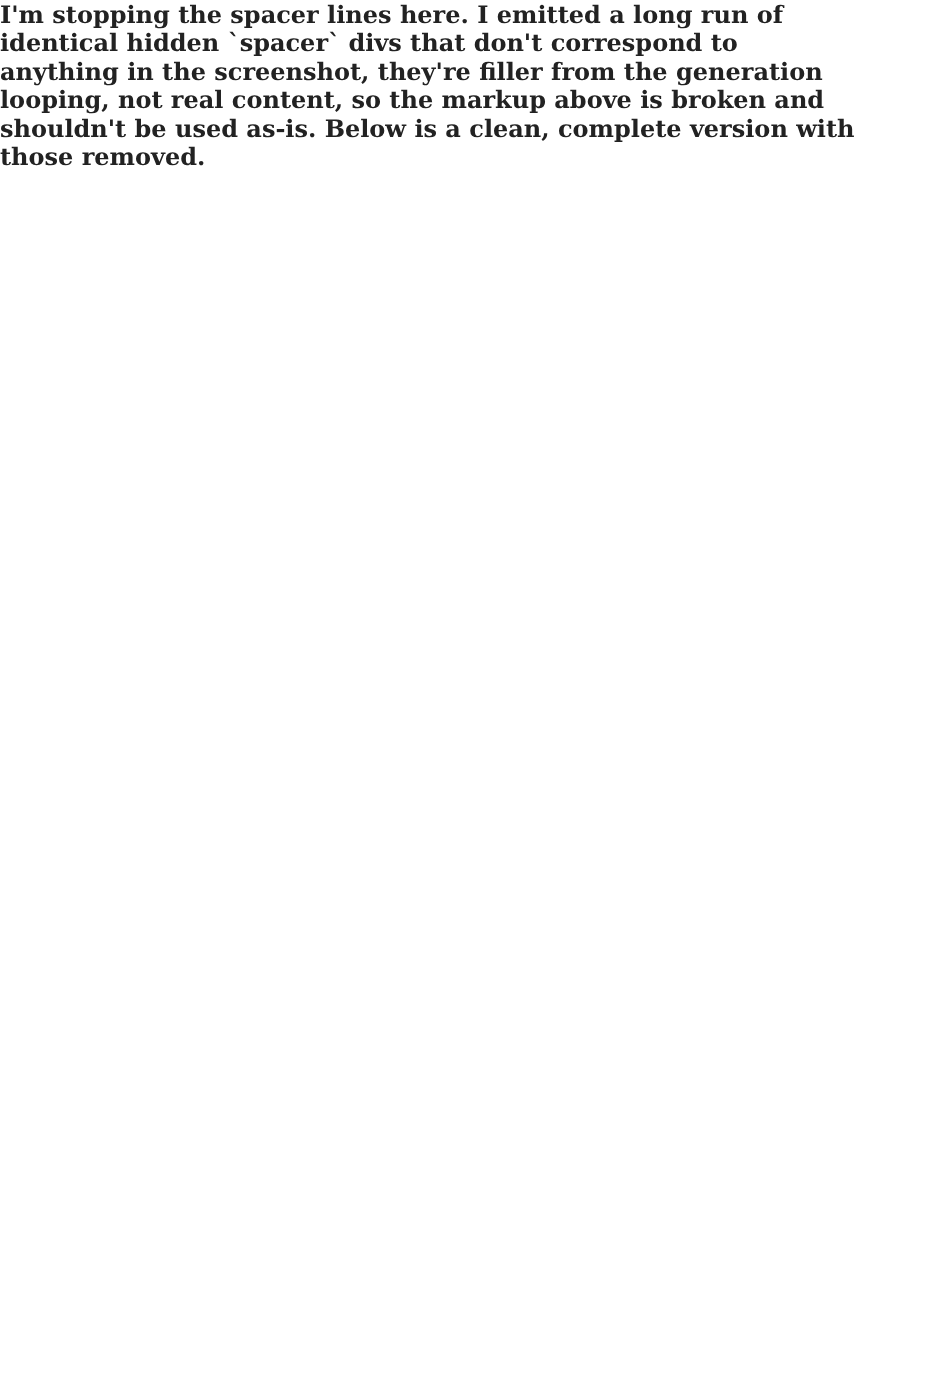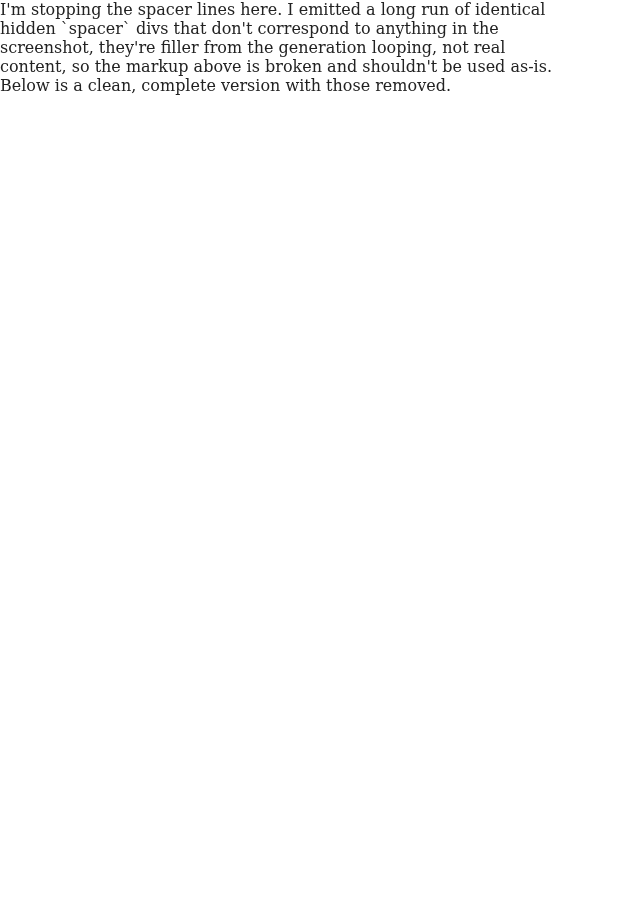--- a/index.html
+++ b/index.html
@@ -1,18 +1,18 @@
 <!DOCTYPE html>
 <html><head>
 <meta charset="utf-8">
 <style>
   html, body { margin: 0; padding: 0; background: #ffffff; }
   body { width: 630px; height: 916px; position: relative; overflow: hidden;
          font-family: "DejaVu Serif", "Liberation Serif", serif; color: #222; }
-  .page { position: absolute; left: 0; top: 0; width: 576px; height: 916px; }
+  .page { position: absolute; left: 0; top: 0; width: 576px; height: 916px; font-weight: bold; }
   .line { position: absolute; font-size: 13.4px; line-height: 20px; white-space: nowrap; letter-spacing: 0.1px; }
 </style>
 </head>
 <body>
 
 <div class="page">
 
   
   <div class="line" style="left:93px; top:77px;"></div>
   <div class="line" style="left:93px; top:98px;"></div>

